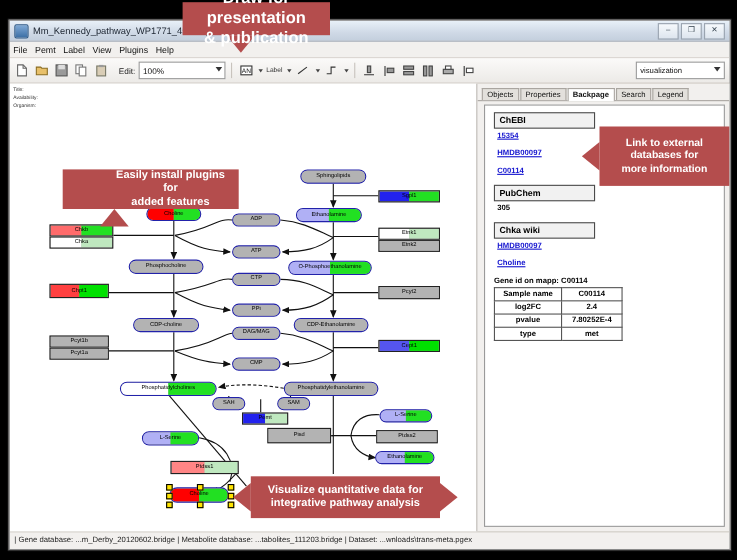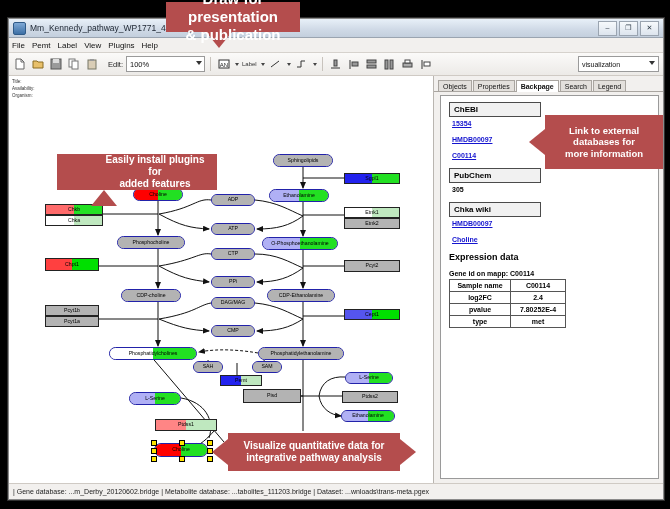--- a/index.html
+++ b/index.html
@@ -492,21 +492,20 @@
               <div class="dbbox">ChEBI</div>
               <a class="dblink">15354</a>
               <a class="dblink">HMDB00097</a>
               <a class="dblink">C00114</a>
               <div class="dbbox">PubChem</div>
               <a class="dbplain">305</a>
               <div class="dbbox">Chka wiki</div>
               <a class="dblink">HMDB00097</a>
               <a class="dblink">Choline</a>
             </div>
-          <div class="exprhead">Expression data</div>
           <div class="geneid">Gene id on mapp: C00114</div>
           <table class="expr">
             <tbody>
                 <tr>
                   <td class="k">Sample name</td>
                   <td class="v">C00114</td>
                 </tr>
                 <tr>
                   <td class="k">log2FC</td>
                   <td class="v">2.4</td>

